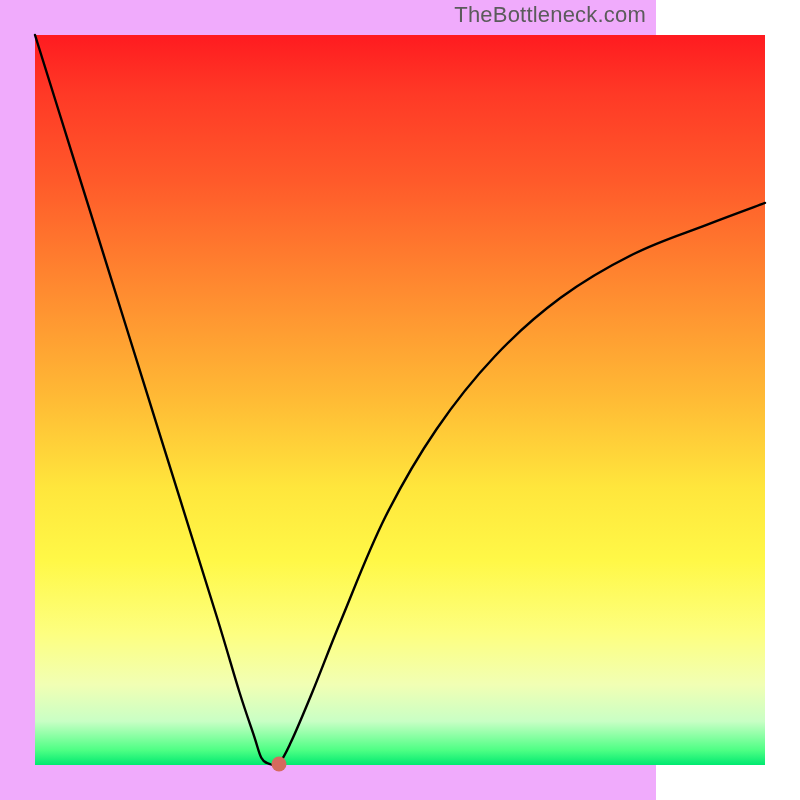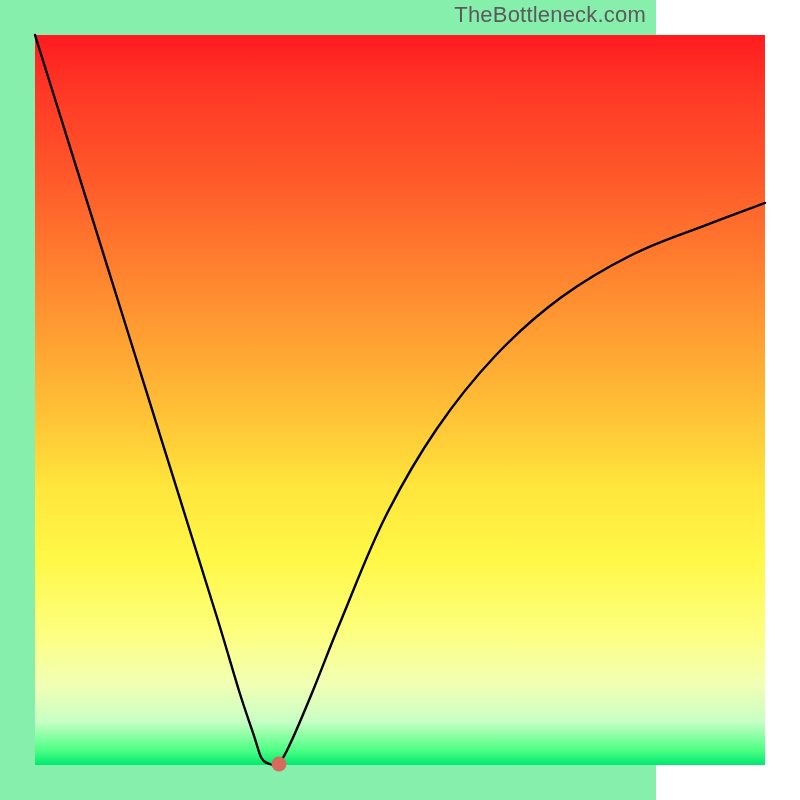--- a/index.html
+++ b/index.html
@@ -8,21 +8,21 @@
     width: 800px;
     height: 800px;
     overflow: hidden;
     background: #ffffff;
     font-family: Arial, Helvetica, sans-serif;
   }
   .frame {
     position: relative;
     width: 656px;
     height: 800px;
-    background: #86efac;
+    background: #f0abfc;
     box-sizing: border-box;
   }
   .watermark {
     position: absolute;
     top: 2px;
     right: 10px;
     font-size: 22px;
     font-weight: 500;
     color: #5b5b5b;
     letter-spacing: 0.2px;

